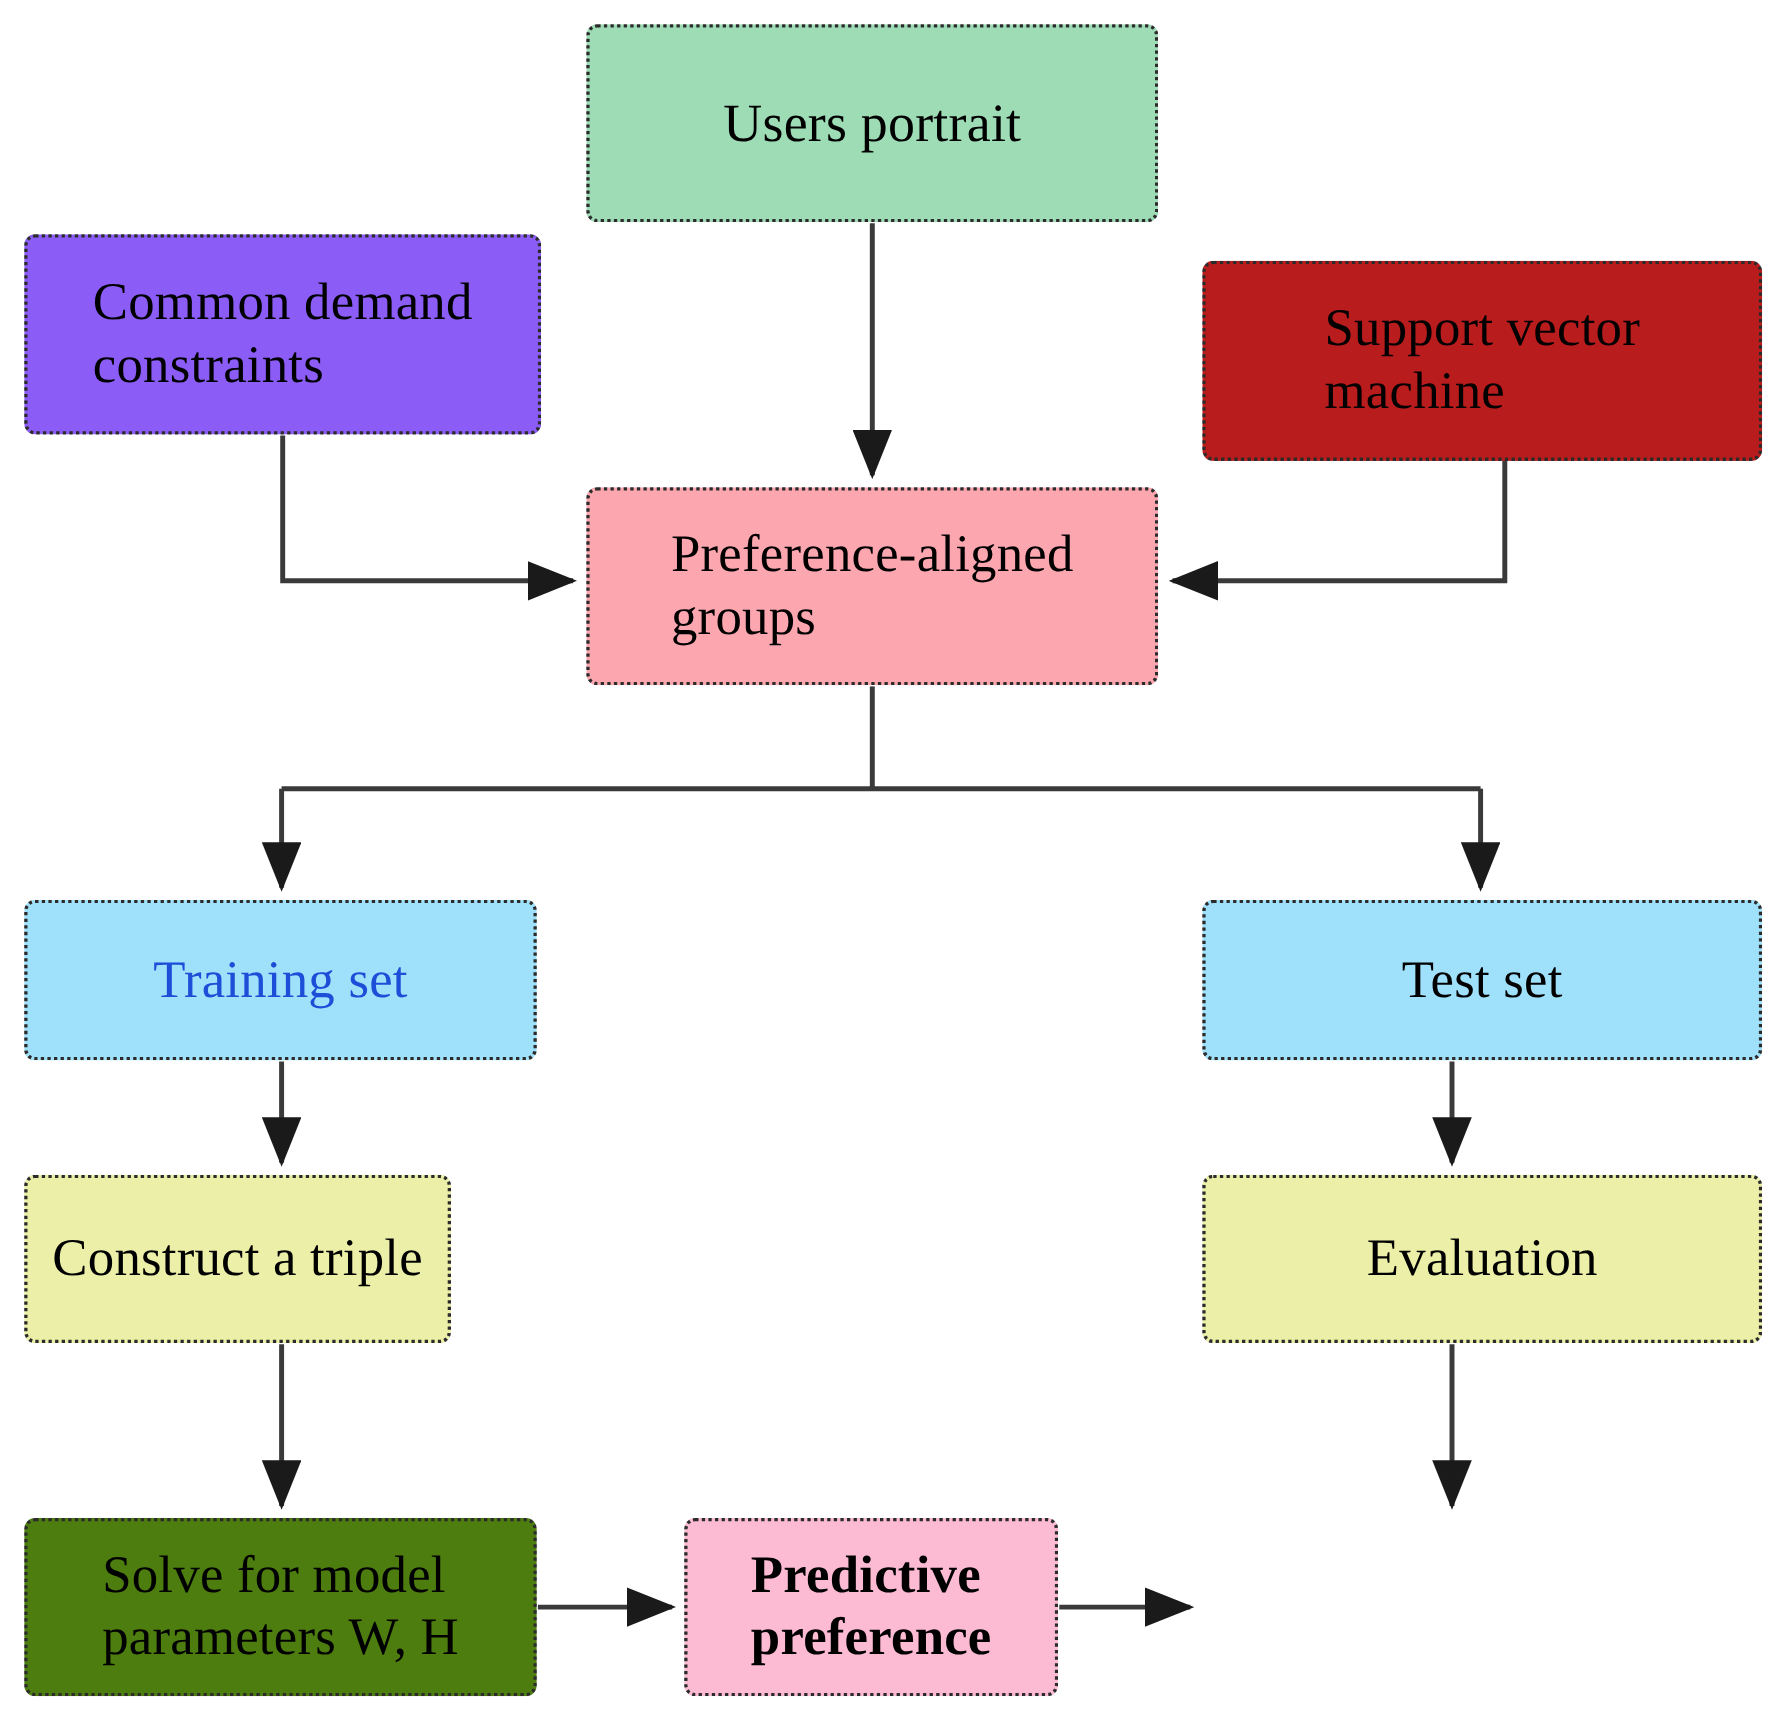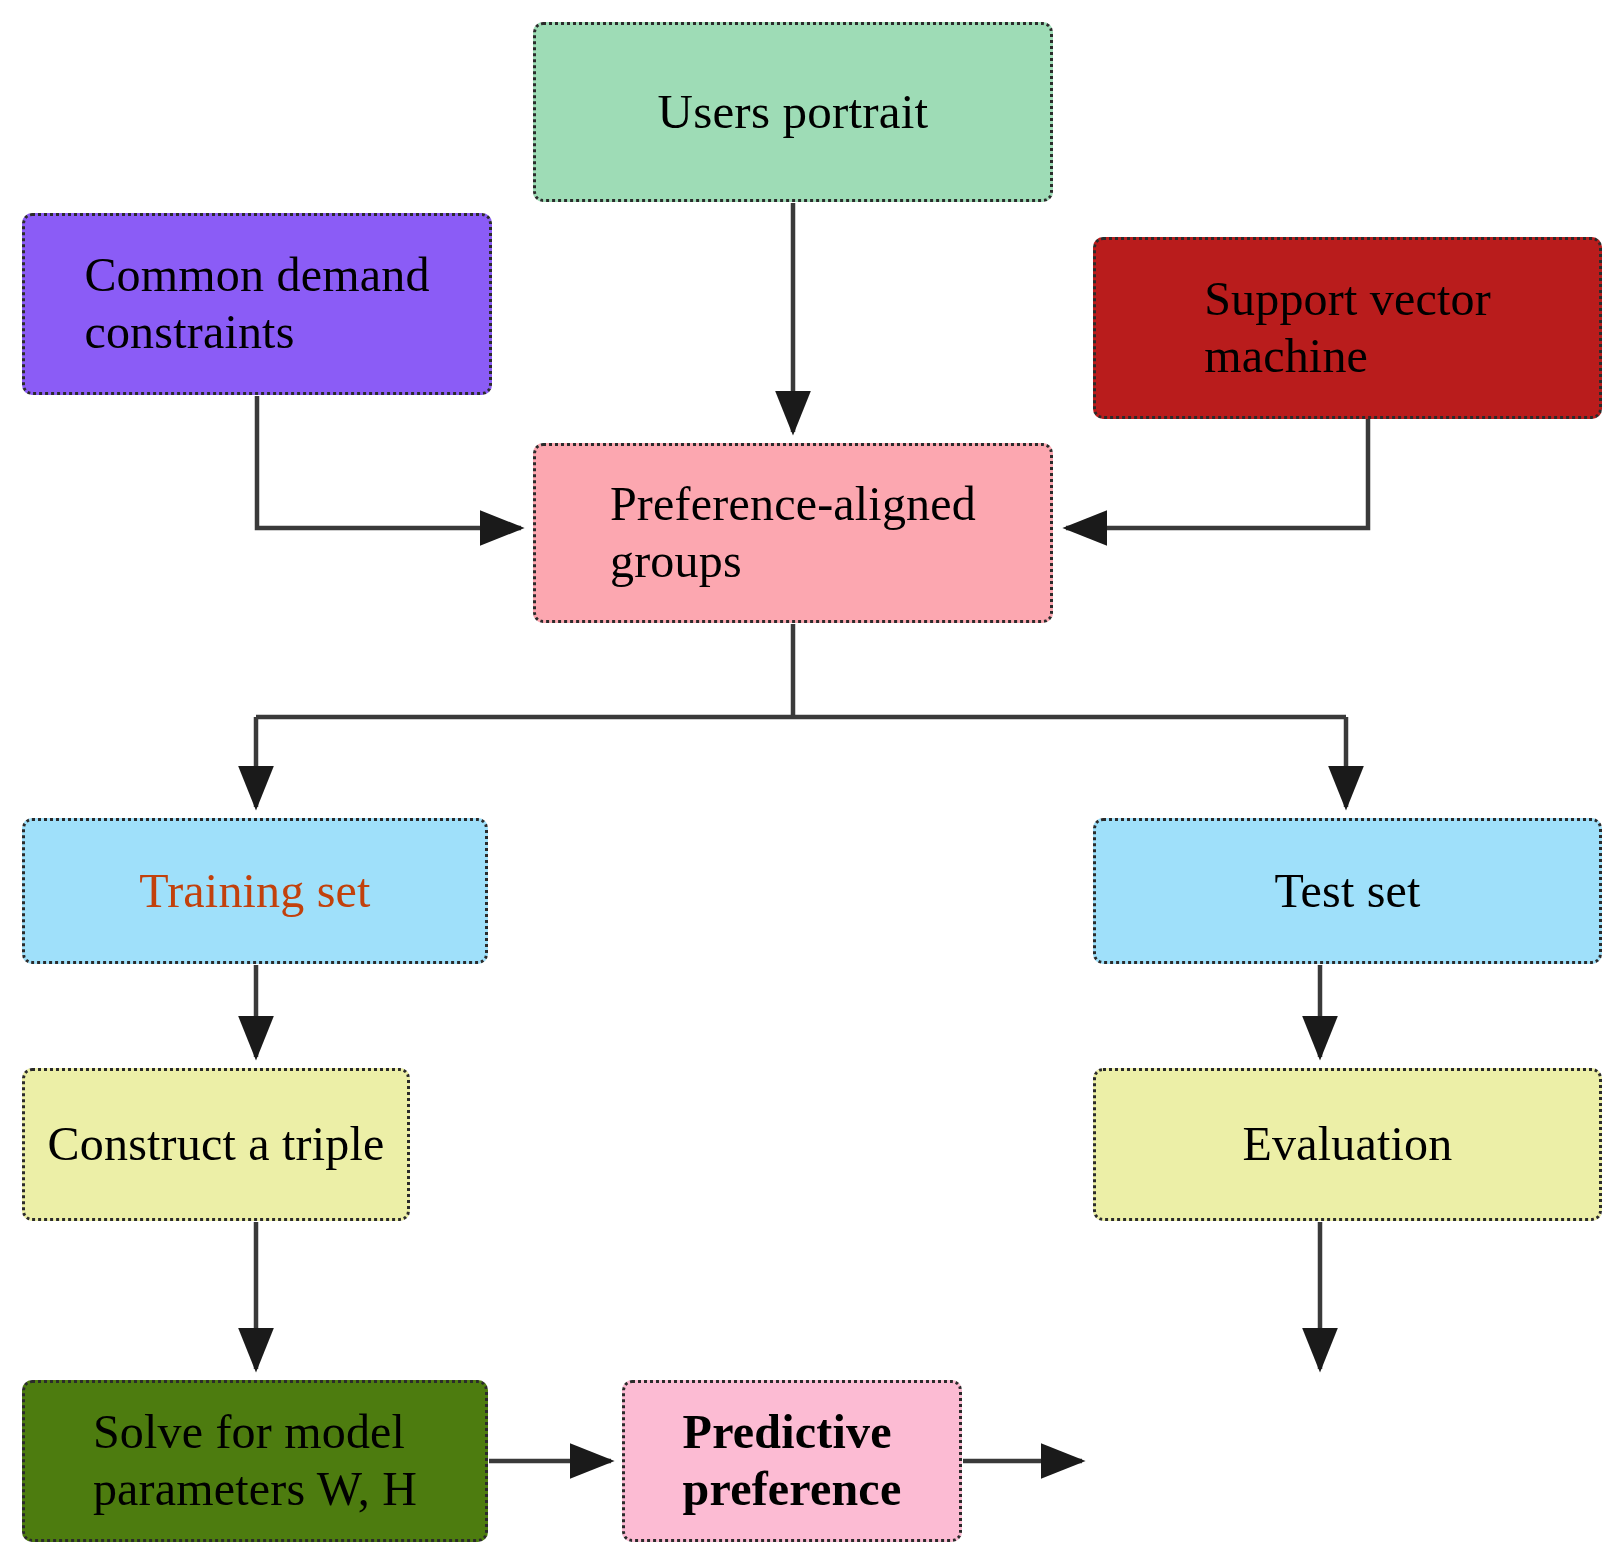--- a/index.html
+++ b/index.html
@@ -95,21 +95,21 @@
   <div class="node" style="left: 1093px; top: 213px; width: 509px; height: 182px; background: #b91c1c; border-color: rgb(43, 43, 43); color: rgb(0, 0, 0); font-size: 48px; margin-top: 24px;">
     <span class="node-label">Support vector
 machine</span>
   </div>
 
   <div class="node" style="left: 533px; top: 443px; width: 520px; height: 180px; background: rgb(252, 167, 176); border-color: rgb(43, 43, 43); color: rgb(0, 0, 0); font-size: 48px;">
     <span class="node-label">Preference-aligned
 groups</span>
   </div>
 
-  <div class="node" style="left: 22px; top: 818px; width: 466px; height: 146px; background: rgb(159, 224, 250); border-color: rgb(43, 43, 43); color: #c2410c; font-size: 48px;">
+  <div class="node" style="left: 22px; top: 818px; width: 466px; height: 146px; background: rgb(159, 224, 250); border-color: rgb(43, 43, 43); color: #1d4ed8; font-size: 48px;">
     <span class="node-label">Training set</span>
   </div>
 
   <div class="node" style="left: 1093px; top: 818px; width: 509px; height: 146px; background: rgb(159, 224, 250); border-color: rgb(43, 43, 43); color: rgb(0, 0, 0); font-size: 48px;">
     <span class="node-label">Test set</span>
   </div>
 
   <div class="node" style="left: 22px; top: 1068px; width: 388px; height: 153px; background: rgb(236, 239, 167); border-color: rgb(43, 43, 43); color: rgb(0, 0, 0); font-size: 48px;">
     <span class="node-label">Construct a triple</span>
   </div>

